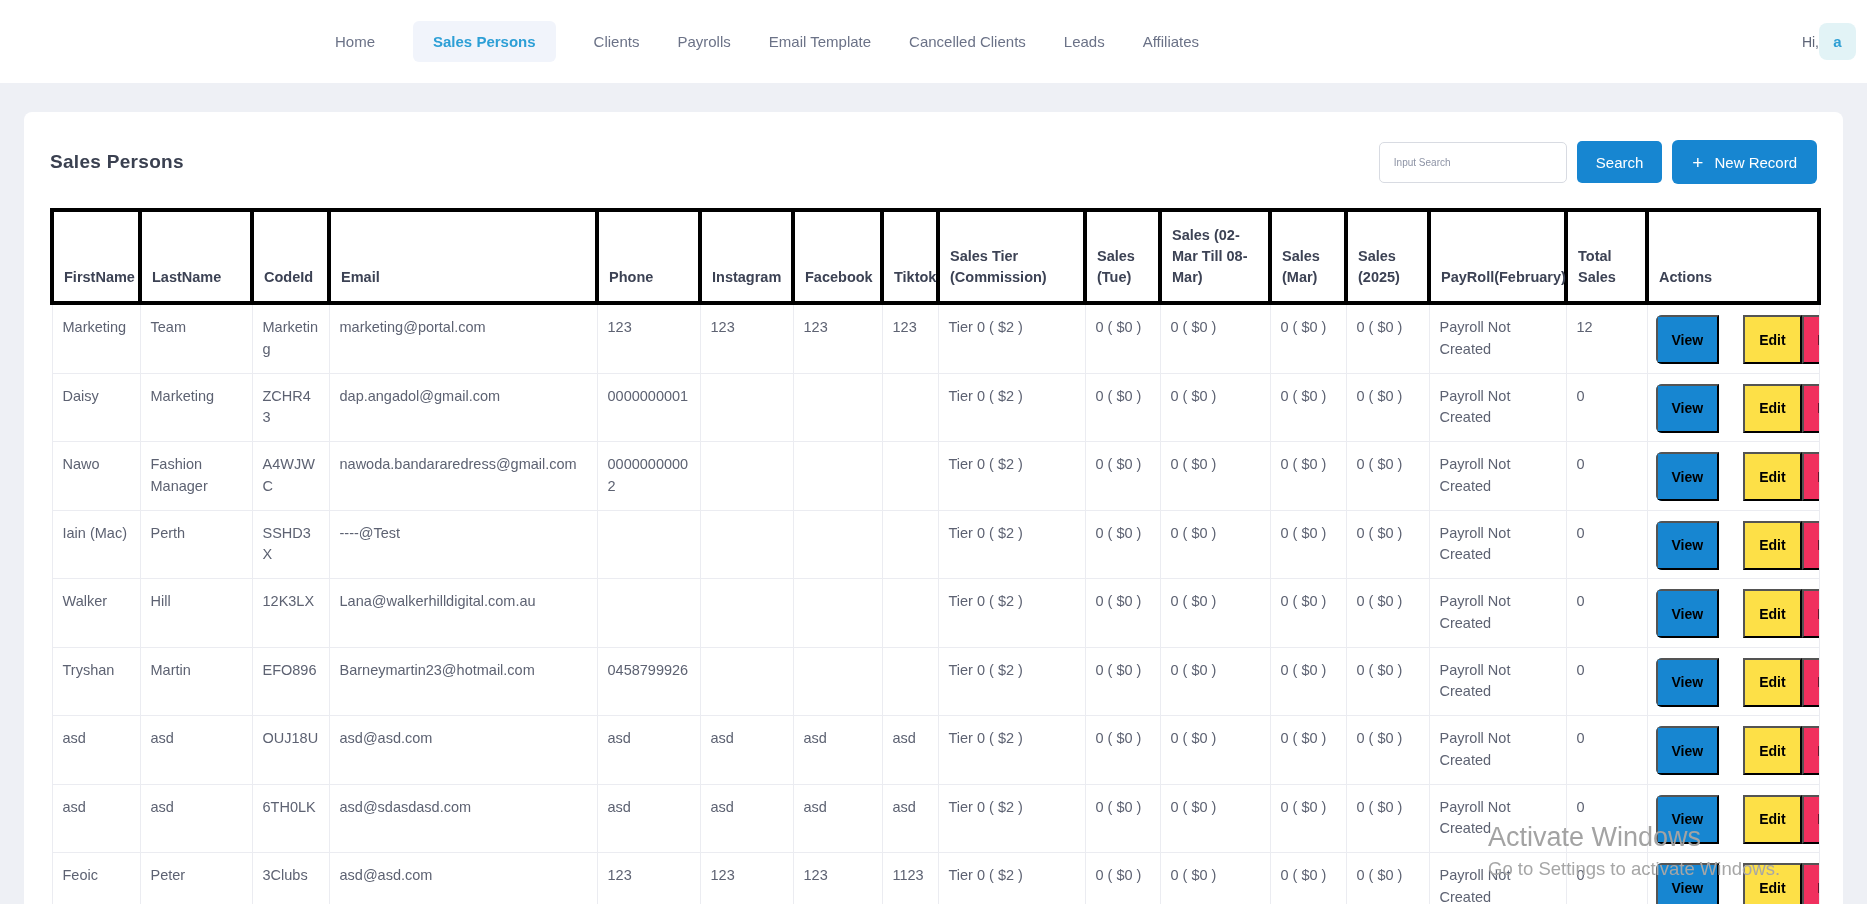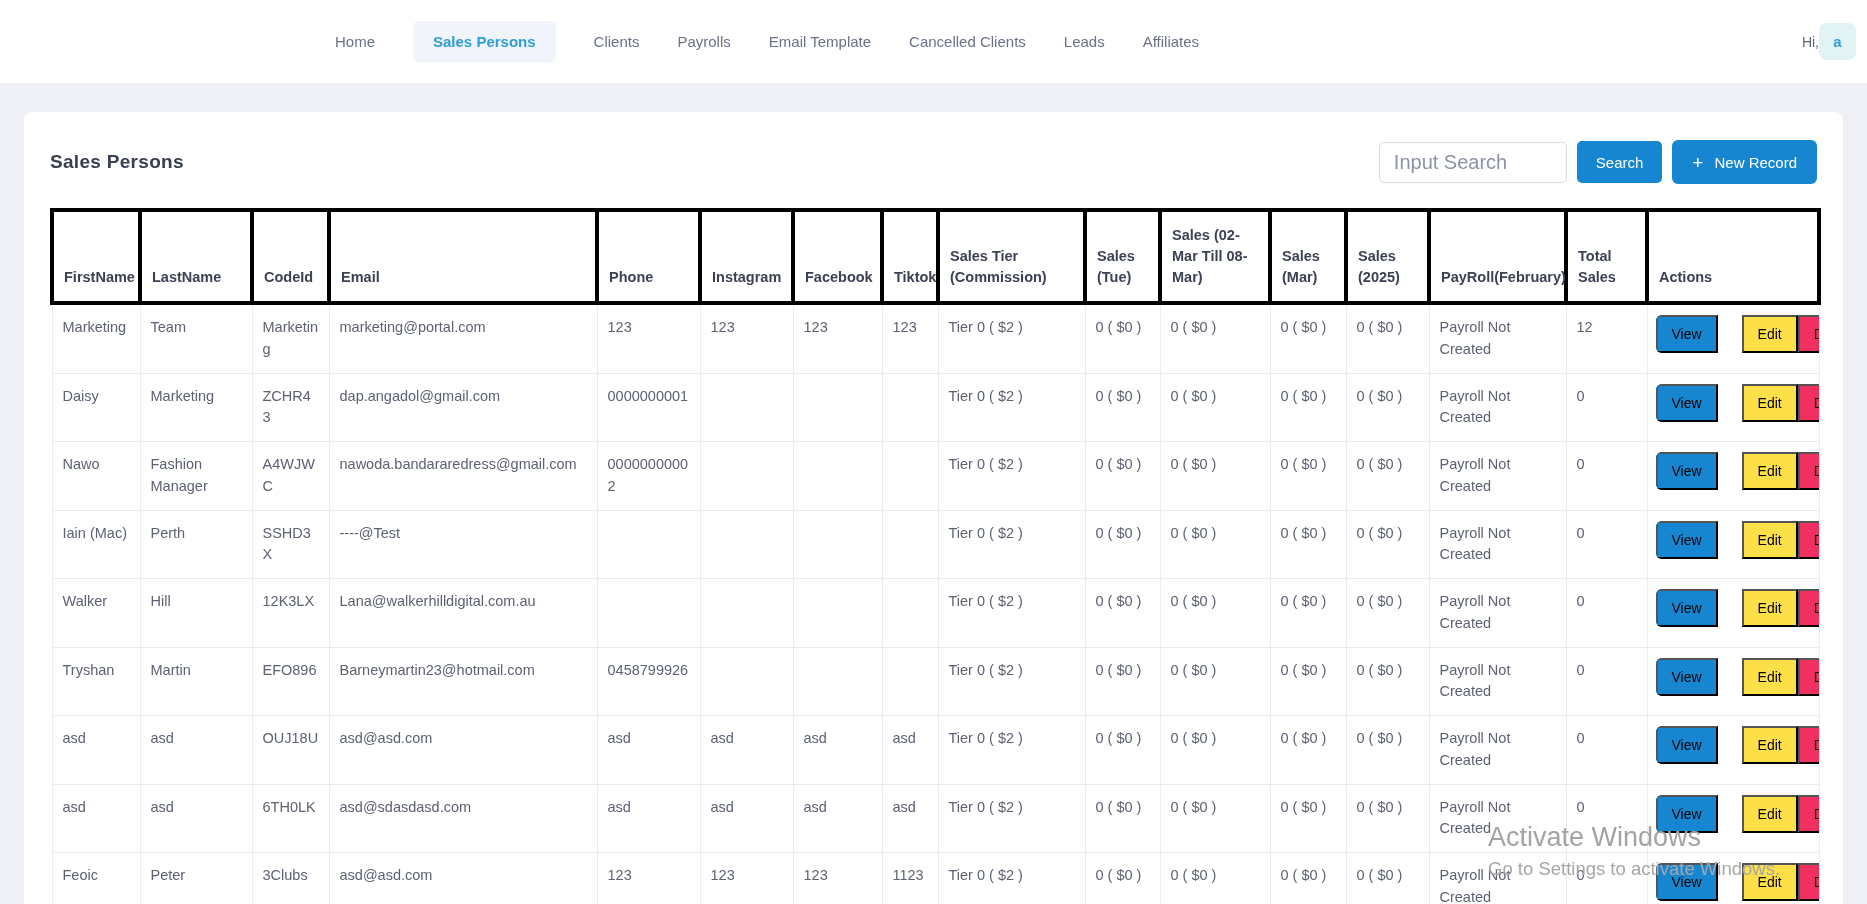--- a/index.html
+++ b/index.html
@@ -36,21 +36,21 @@
   .card {
     position:absolute; left:24px; right:24px; top:112px; bottom:0;
     background:#ffffff; border-radius:8px 8px 0 0;
     padding:28px 26px 0;
   }
   .card-header { display:flex; align-items:center; justify-content:space-between; margin-bottom:24px; }
   .page-title { font-size:19px; font-weight:700; color:#3a4050; letter-spacing:.3px; }
   .toolbar { display:flex; align-items:center; gap:10px; }
   .search-input {
     width:188px; height:41px; border:1px solid #d8dbe2; border-radius:5px;
-    padding:0 14px; font-size:20px; color:#495057; outline:none;
+    padding:0 14px; font-size:10px; color:#495057; outline:none;
     font-family:"Liberation Sans", sans-serif;
     margin-left:29px;
   }
   .search-input::placeholder { color:#8d93a5; }
   .btn { border:none; cursor:pointer; color:#fff; background:#1786d1;
          font-family:"Liberation Sans", sans-serif; }
   .btn-search { height:42px; padding:0 19px; border-radius:5px; font-size:15px; }
   .btn-new {
     height:44px; padding:0 20px; border-radius:6px; font-size:15px;
     display:flex; align-items:center; gap:11px;
@@ -64,21 +64,21 @@
     font-size:14.5px; font-weight:700; color:#3c4254; line-height:1.45;
     border:4px solid #000000; background:#fff;
   }
   td {
     vertical-align:top; height:59px; padding:12px 10px;
     font-size:14.5px; color:#5d6272; line-height:1.5;
     border:1px solid #ebecf1; word-wrap:break-word; overflow:hidden;
   }
   td.actions-cell { padding:10px 0 0 8px; }
   .btn-group { display:inline-flex; border-radius:6px; overflow:hidden; }
-  .btn-action { height:38px; padding:0 14px; font-size:14px; font-weight:400; }
+  .btn-action { height:49px; padding:0 14px; font-size:14px; font-weight:700; }
   .btn-view   { background:#1786d1; }
   .btn-edit   { background:#fde047;margin-left:24px; }
   .btn-delete { background:#f0305e; }
 
   
   .watermark { position:absolute; left:1488px; top:822px; z-index:10; pointer-events:none; }
   .watermark-l1 { font-size:27px; font-weight:400; color:#a3a3a3; }
   .watermark-l2 { font-size:18.5px; color:#a6a6a6; margin-top:5px; }
 </style>
 </head>

